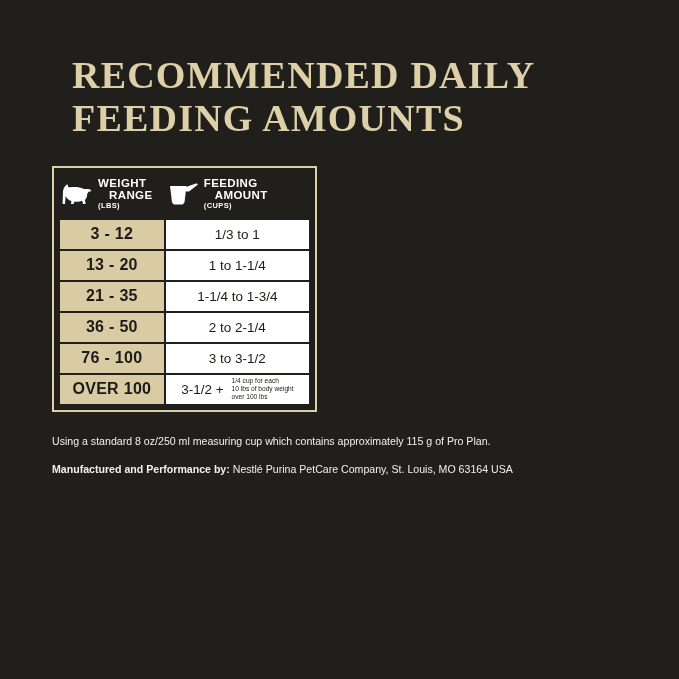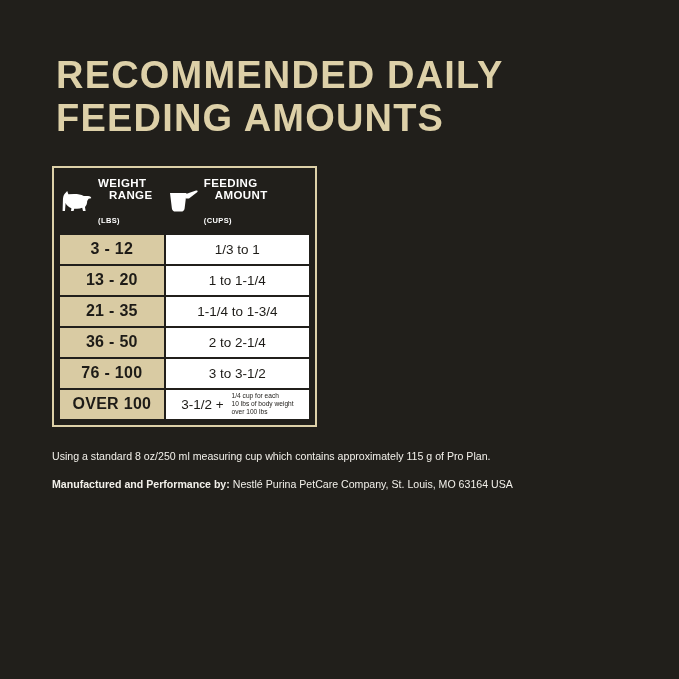--- a/index.html
+++ b/index.html
@@ -23,22 +23,23 @@
     padding: 46px 52px 0 52px;
   }
   
   .heading {
     color: #ddd0a8;
     font-weight: bold;
     font-size: 38px;
     line-height: 1.13;
     letter-spacing: 1.2px;
     text-transform: uppercase;
-    margin: 8px 0 0 4px;
+    margin: 8px 0 0 20px;
     white-space: pre-line;
+    font-family: Liberation Serif, serif;
   }
   
   .table-wrap {
     margin: 26px 0 0 0;
     width: 265px;
     border: 2px solid #ddd0a8;
     box-sizing: border-box;
     padding: 4px;
     background: #211f1b;
   }
@@ -78,21 +79,21 @@
     font-size: 11.5px;
     font-weight: bold;
     letter-spacing: 0.4px;
     padding-left: 11px;
   }
   .head-text .l3 {
     display: block;
     font-size: 7.5px;
     font-weight: bold;
     letter-spacing: 0.4px;
-    margin-top: 16px;
+    margin-top: 1px;
   }
   td.weight {
     background: #d9cba3;
     color: #1d1b17;
     font-size: 16px;
     font-weight: bold;
     text-align: center;
     height: 27px;
     letter-spacing: 0.3px;
   }

